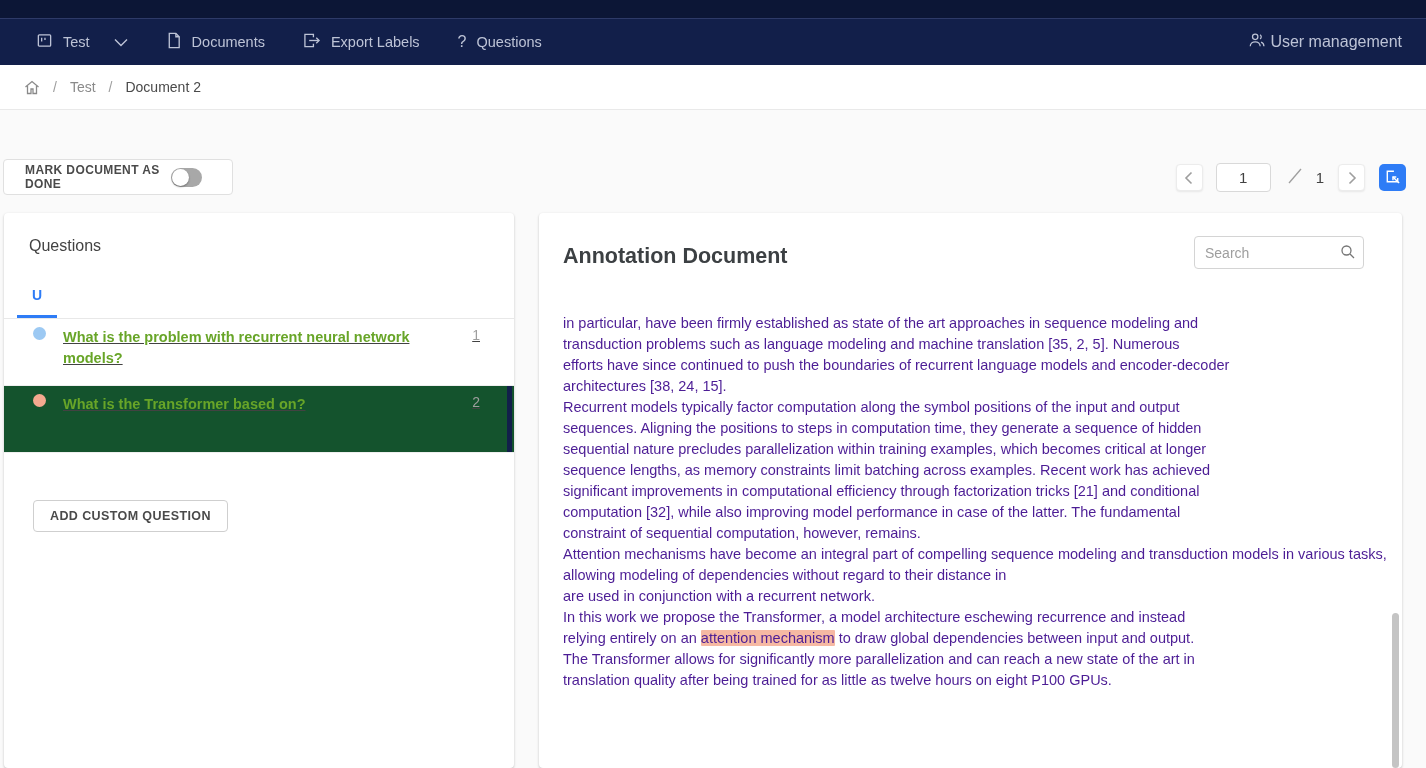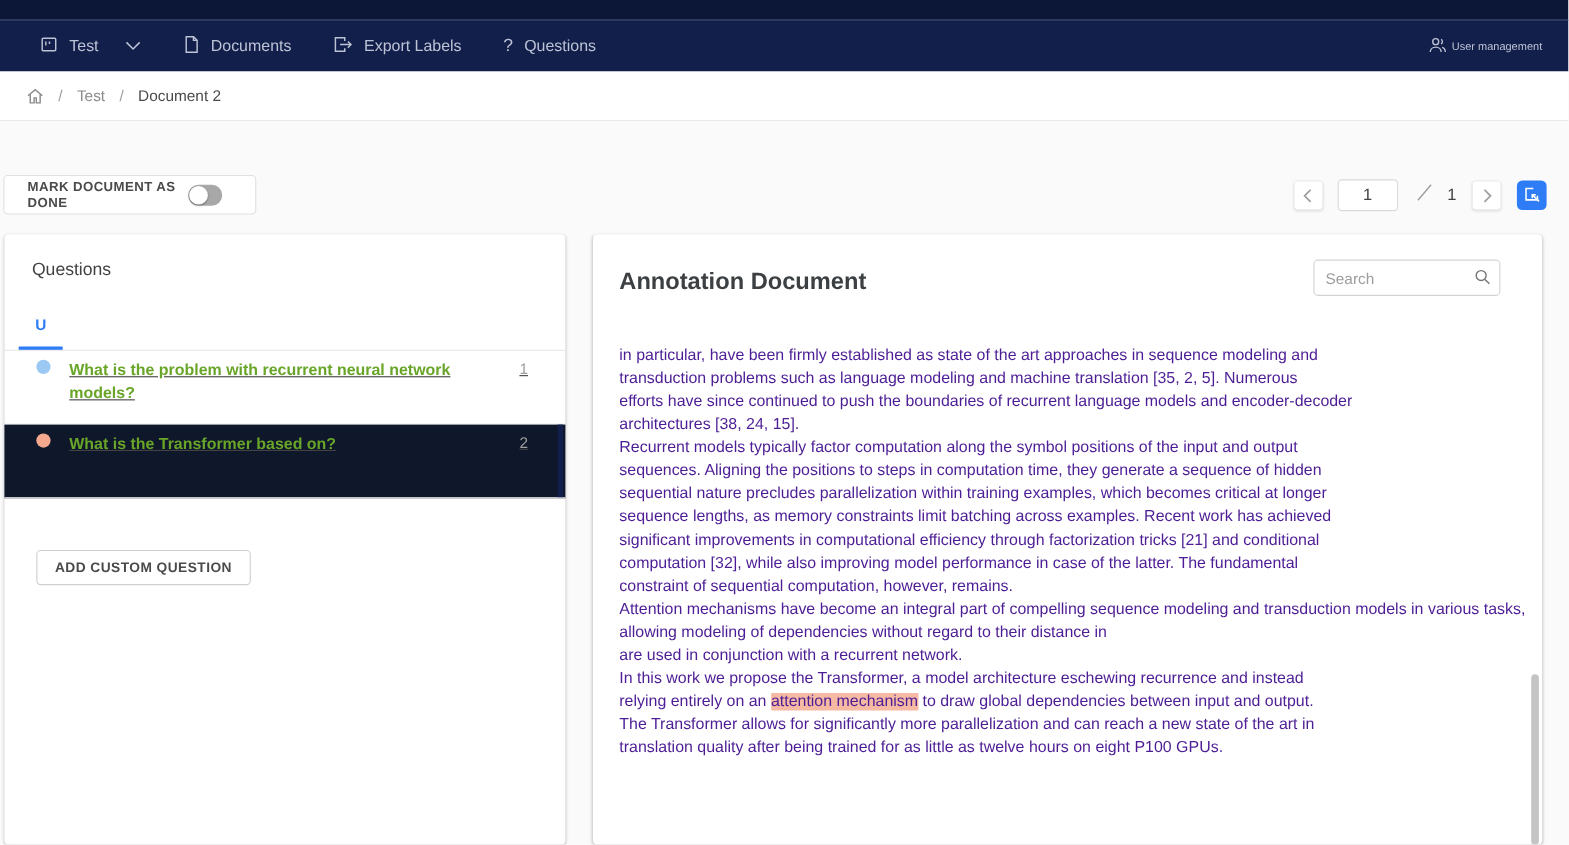--- a/index.html
+++ b/index.html
@@ -10,21 +10,21 @@
   
   .topstrip { position:absolute; top:0; left:0; width:100%; height:18px; background:#0c1636; }
   .navbar { position:absolute; top:18px; left:0; width:100%; height:47px; background:#121f4a;
             border-top:1px solid #2e3a68; display:flex; align-items:center; justify-content:space-between;
             padding:0 24px; }
   .nav-left { display:flex; align-items:center; gap:14px; }
   .nav-item { display:flex; align-items:center; gap:10px; color:#bdc3d6; font-size:14.5px;
               padding:0 12px; height:47px; cursor:pointer; }
   .nav-item svg, .nav-right svg { stroke:#bdc3d6; }
   .nav-qmark { font-size:16px; color:#bdc3d6; }
-  .nav-right { display:flex; align-items:center; gap:4px; color:#bdc3d6; font-size:10px; cursor:pointer; }
+  .nav-right { display:flex; align-items:center; gap:4px; color:#bdc3d6; font-size:16px; cursor:pointer; }
   .chev-down { margin-left:14px; }
 
   
   .breadcrumb-bar { position:absolute; top:65px; left:0; width:100%; height:45px; background:#ffffff;
                     border-bottom:1px solid #e9e9e9; display:flex; align-items:center; padding:0 24px;
                     font-size:14px; color:#8a8a8a; }
   .crumb-sep { margin:0 13px; color:#9e9e9e; }
   .crumb-current { color:#4a4a4a; }
   .crumb-link { color:#8a8a8a; }
   .home-ic { display:flex; align-items:center; }
@@ -54,21 +54,21 @@
            box-shadow:0 1px 3px rgba(0,0,0,.14), 0 1px 2px rgba(0,0,0,.10); }
   .q-panel { left:4px; width:510px; height:555px; }
   .doc-panel { left:539px; width:863px; height:555px; }
 
   .q-title { font-size:16px; color:#424242; padding:24px 0 0 25px; }
   .q-tabs { margin-top:22px; border-bottom:1px solid #e8e8e8; padding-left:13px; }
   .q-tab { display:inline-block; width:40px; text-align:center; font-size:14px; font-weight:700;
            color:#2e7cf6; padding:10px 0 12px 0; border-bottom:3px solid #2e7cf6; cursor:pointer; }
   .q-row { position:relative; display:flex; align-items:flex-start; min-height:67px; padding:8px 20px 8px 29px;
            border-bottom:1px solid #efefef; cursor:pointer;text-decoration:underline; }
-  .q-row.selected { background:#0f172a; }
+  .q-row.selected { background:#14532d; }
   .q-dot { width:13px; height:13px; border-radius:50%; flex:0 0 13px; margin-right:17px; }
   .q-text { font-size:14.5px; line-height:21px; font-weight:700; color:#68a528; width:365px; }
   .q-num { margin-left:auto; font-size:14px; color:#9e9e9e; padding-right:14px; }
   .q-bar { display:none; }
   .q-row.selected .q-bar { display:block; position:absolute; right:2px; top:0; width:5px; height:100%;
                            background:#121f4a; }
   .add-btn { margin:47px 0 0 29px; height:32px; padding:0 16px; background:#fff; border:1px solid #cfcfcf;
              border-radius:4px; font-family:"Liberation Sans",sans-serif; font-size:12.5px; font-weight:700;
              letter-spacing:.4px; color:#4a4a4a; cursor:pointer; }
 

